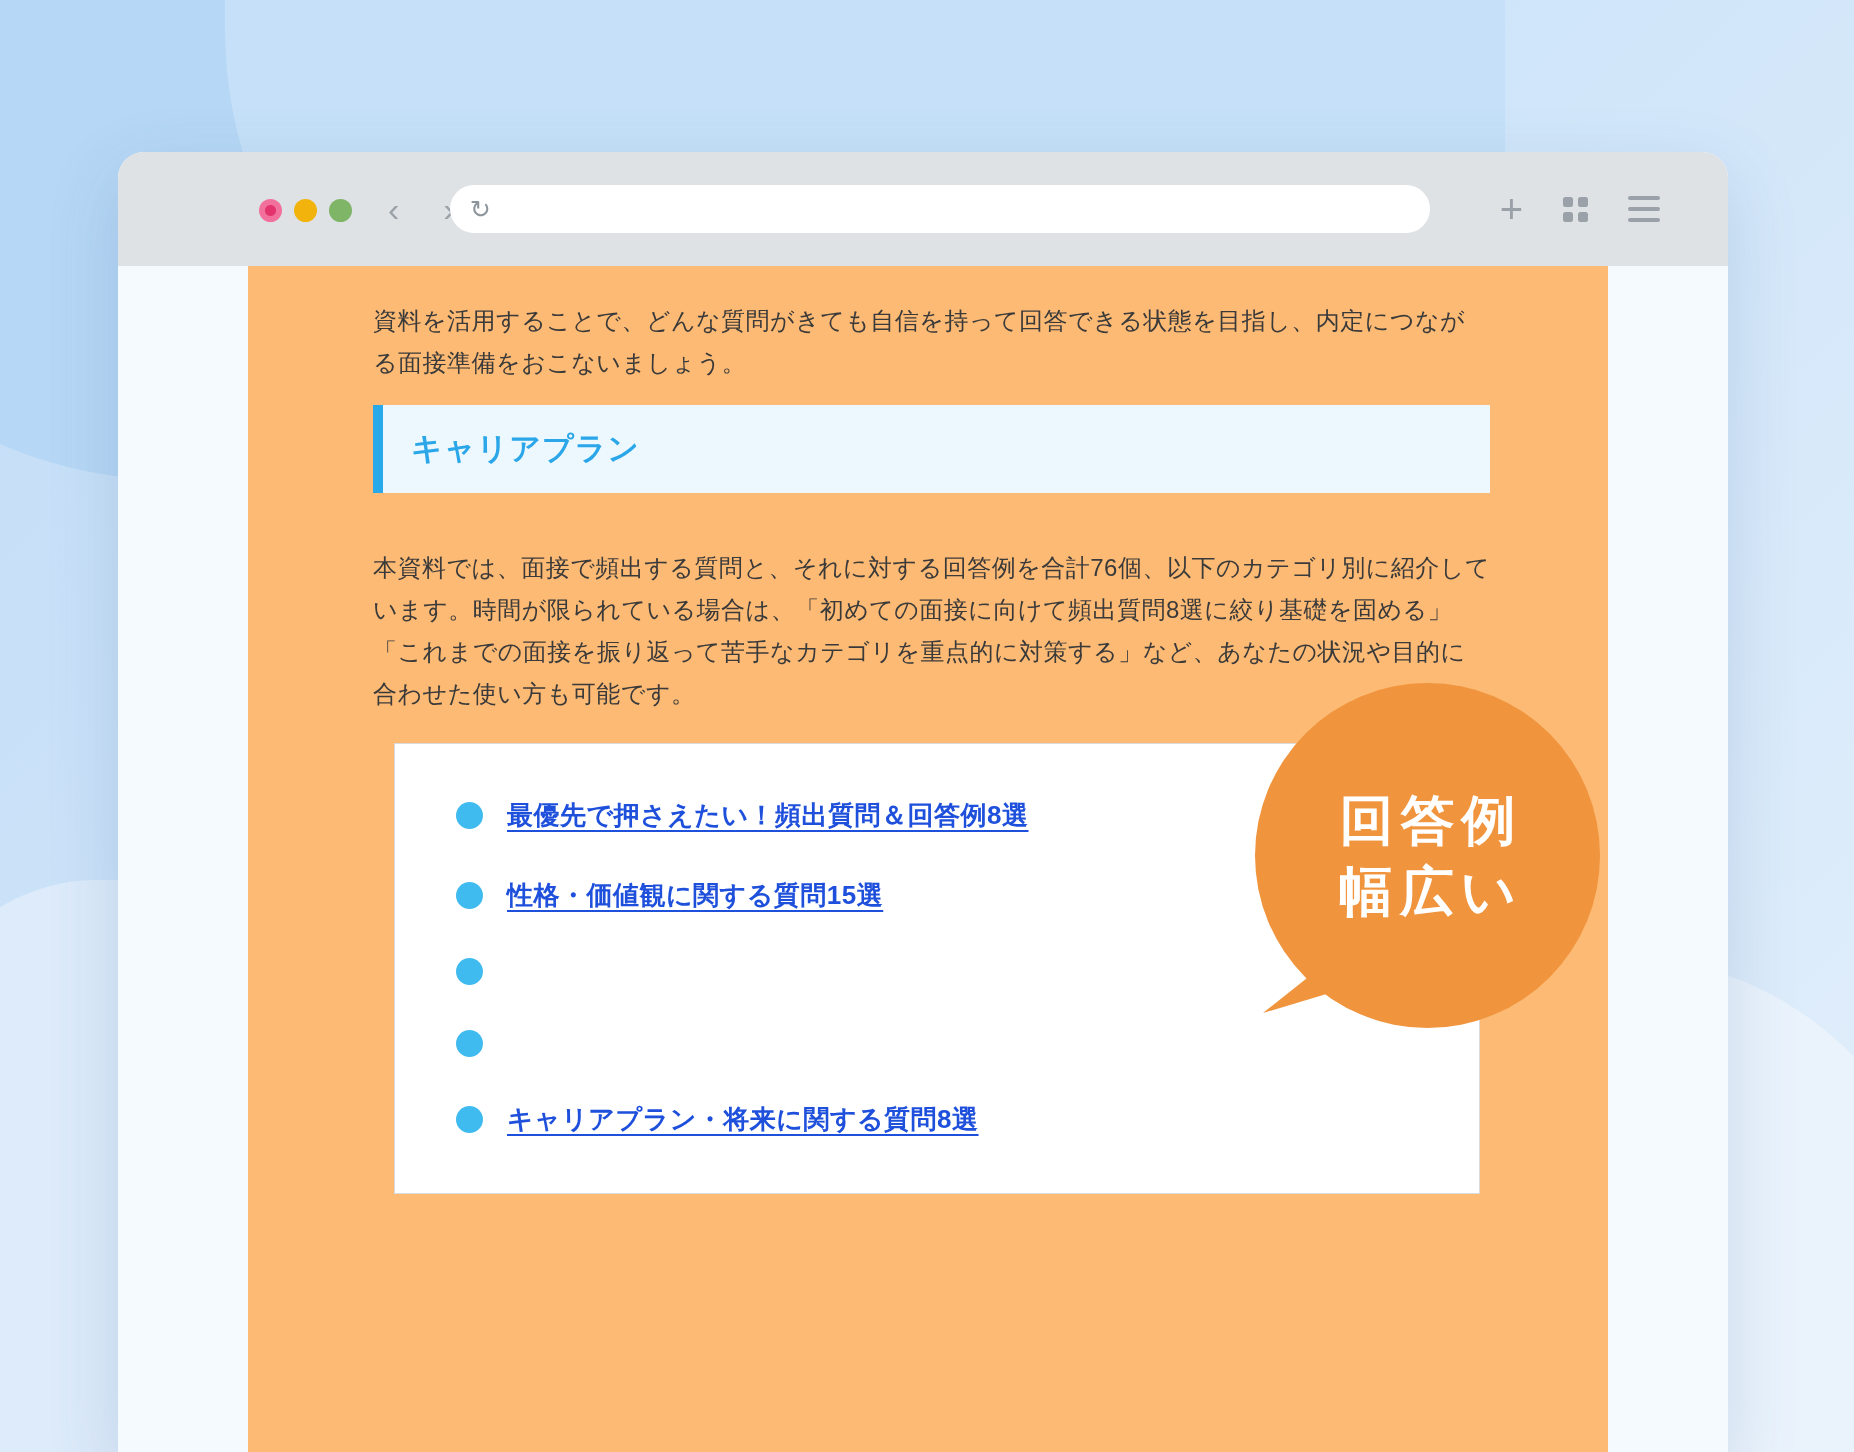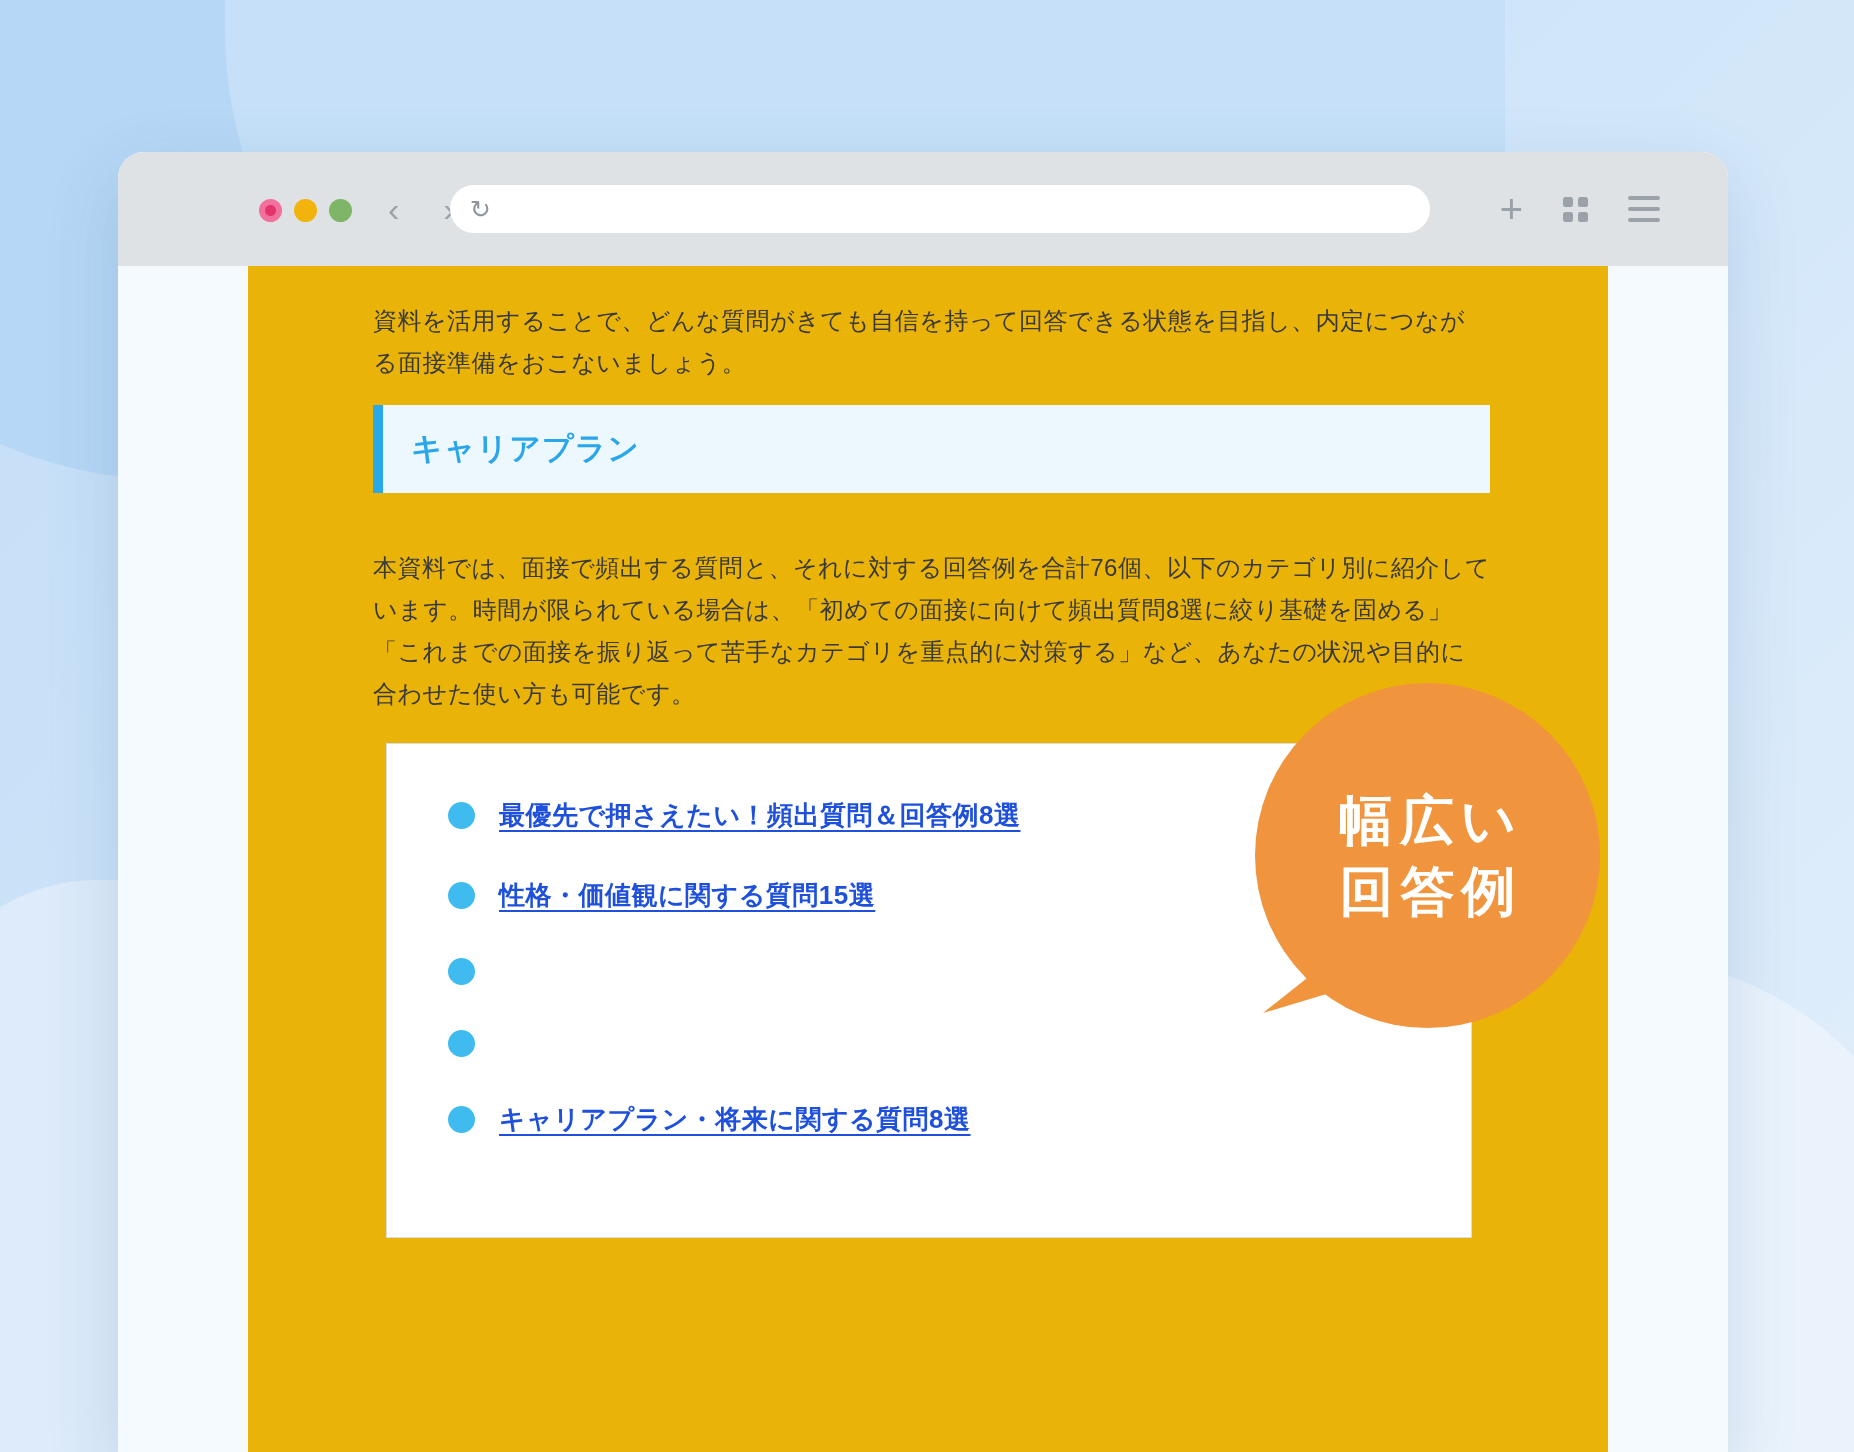--- a/index.html
+++ b/index.html
@@ -45,32 +45,32 @@
               font-family:"Liberation Sans","DejaVu Sans",sans-serif; }
   .chrome-right { position:absolute; right:68px; top:0; height:114px; display:flex; align-items:center; gap:40px; }
   .plus-icon { font-size:40px; font-weight:300; color:#9AA1A8; line-height:1; }
   .grid-icon { display:grid; grid-template-columns:10px 10px; grid-template-rows:10px 10px; gap:5px; }
   .grid-icon span { background:#9AA1A8; border-radius:2.5px; }
   .menu-icon { display:flex; flex-direction:column; gap:7px; }
   .menu-icon span { width:32px; height:4px; background:#9AA1A8; border-radius:2px; }
 
   
   .content { position:absolute; top:114px; left:0; right:0; bottom:0; background:#F5FAFE; }
-  .article { position:absolute; left:130px; top:0; bottom:0; width:1360px; background:#eab308;
+  .article { position:absolute; left:130px; top:0; bottom:0; width:1360px; background:#fdba74;
              padding:34px 118px 0 125px; color:#3A3A3A; }
   .para { font-size:24px; line-height:42px; letter-spacing:.5px; }
   .heading-band {
     margin-top:21px; background:#EDF8FE; border-left:10px solid #29A9EA;
     padding:23px 0 23px 28px;
   }
   .heading-text { color:#2BA7E9; font-size:31px; font-weight:bold; letter-spacing:1px; }
   .para-2 { margin-top:54px; }
   .links-box {
-    margin:28px 0 0 13px; width:1086px; border:1px solid #DBDBDB; background:#fff;
-    padding:54px 40px 100px 61px;
+    margin:28px 0 0 21px; width:1086px; border:1px solid #DBDBDB; background:#fff;
+    padding:54px 40px 56px 61px;
   }
   .link-row { display:flex; align-items:center; gap:24px; margin-bottom:45px; }
   .link-row:last-child { margin-bottom:0; }
   .bullet { width:27px; height:27px; border-radius:50%; background:#3FBBF0; flex:0 0 27px; }
   .q-link {
     font-size:26px; font-weight:bold; color:#1E50DC; text-decoration:underline;
     text-underline-offset:6px; text-decoration-thickness:2px; letter-spacing:.5px; cursor:pointer;
   }
 
   
@@ -156,19 +156,19 @@
       </div>
 
     </div>
 
     <div class="bubble">
       <svg width="345" height="400" viewBox="0 0 345 400">
         <polygon points="115,245 8,330 108,300" fill="#F0943D"></polygon>
         <circle cx="172.5" cy="172.5" r="172.5" fill="#F0943D"></circle>
       </svg>
       <div class="bubble-text">
+        <span>回答例</span>
         <span>幅広い</span>
-        <span>回答例</span>
       </div>
     </div>
   </div>
 
 </div>
 
 </body></html>

